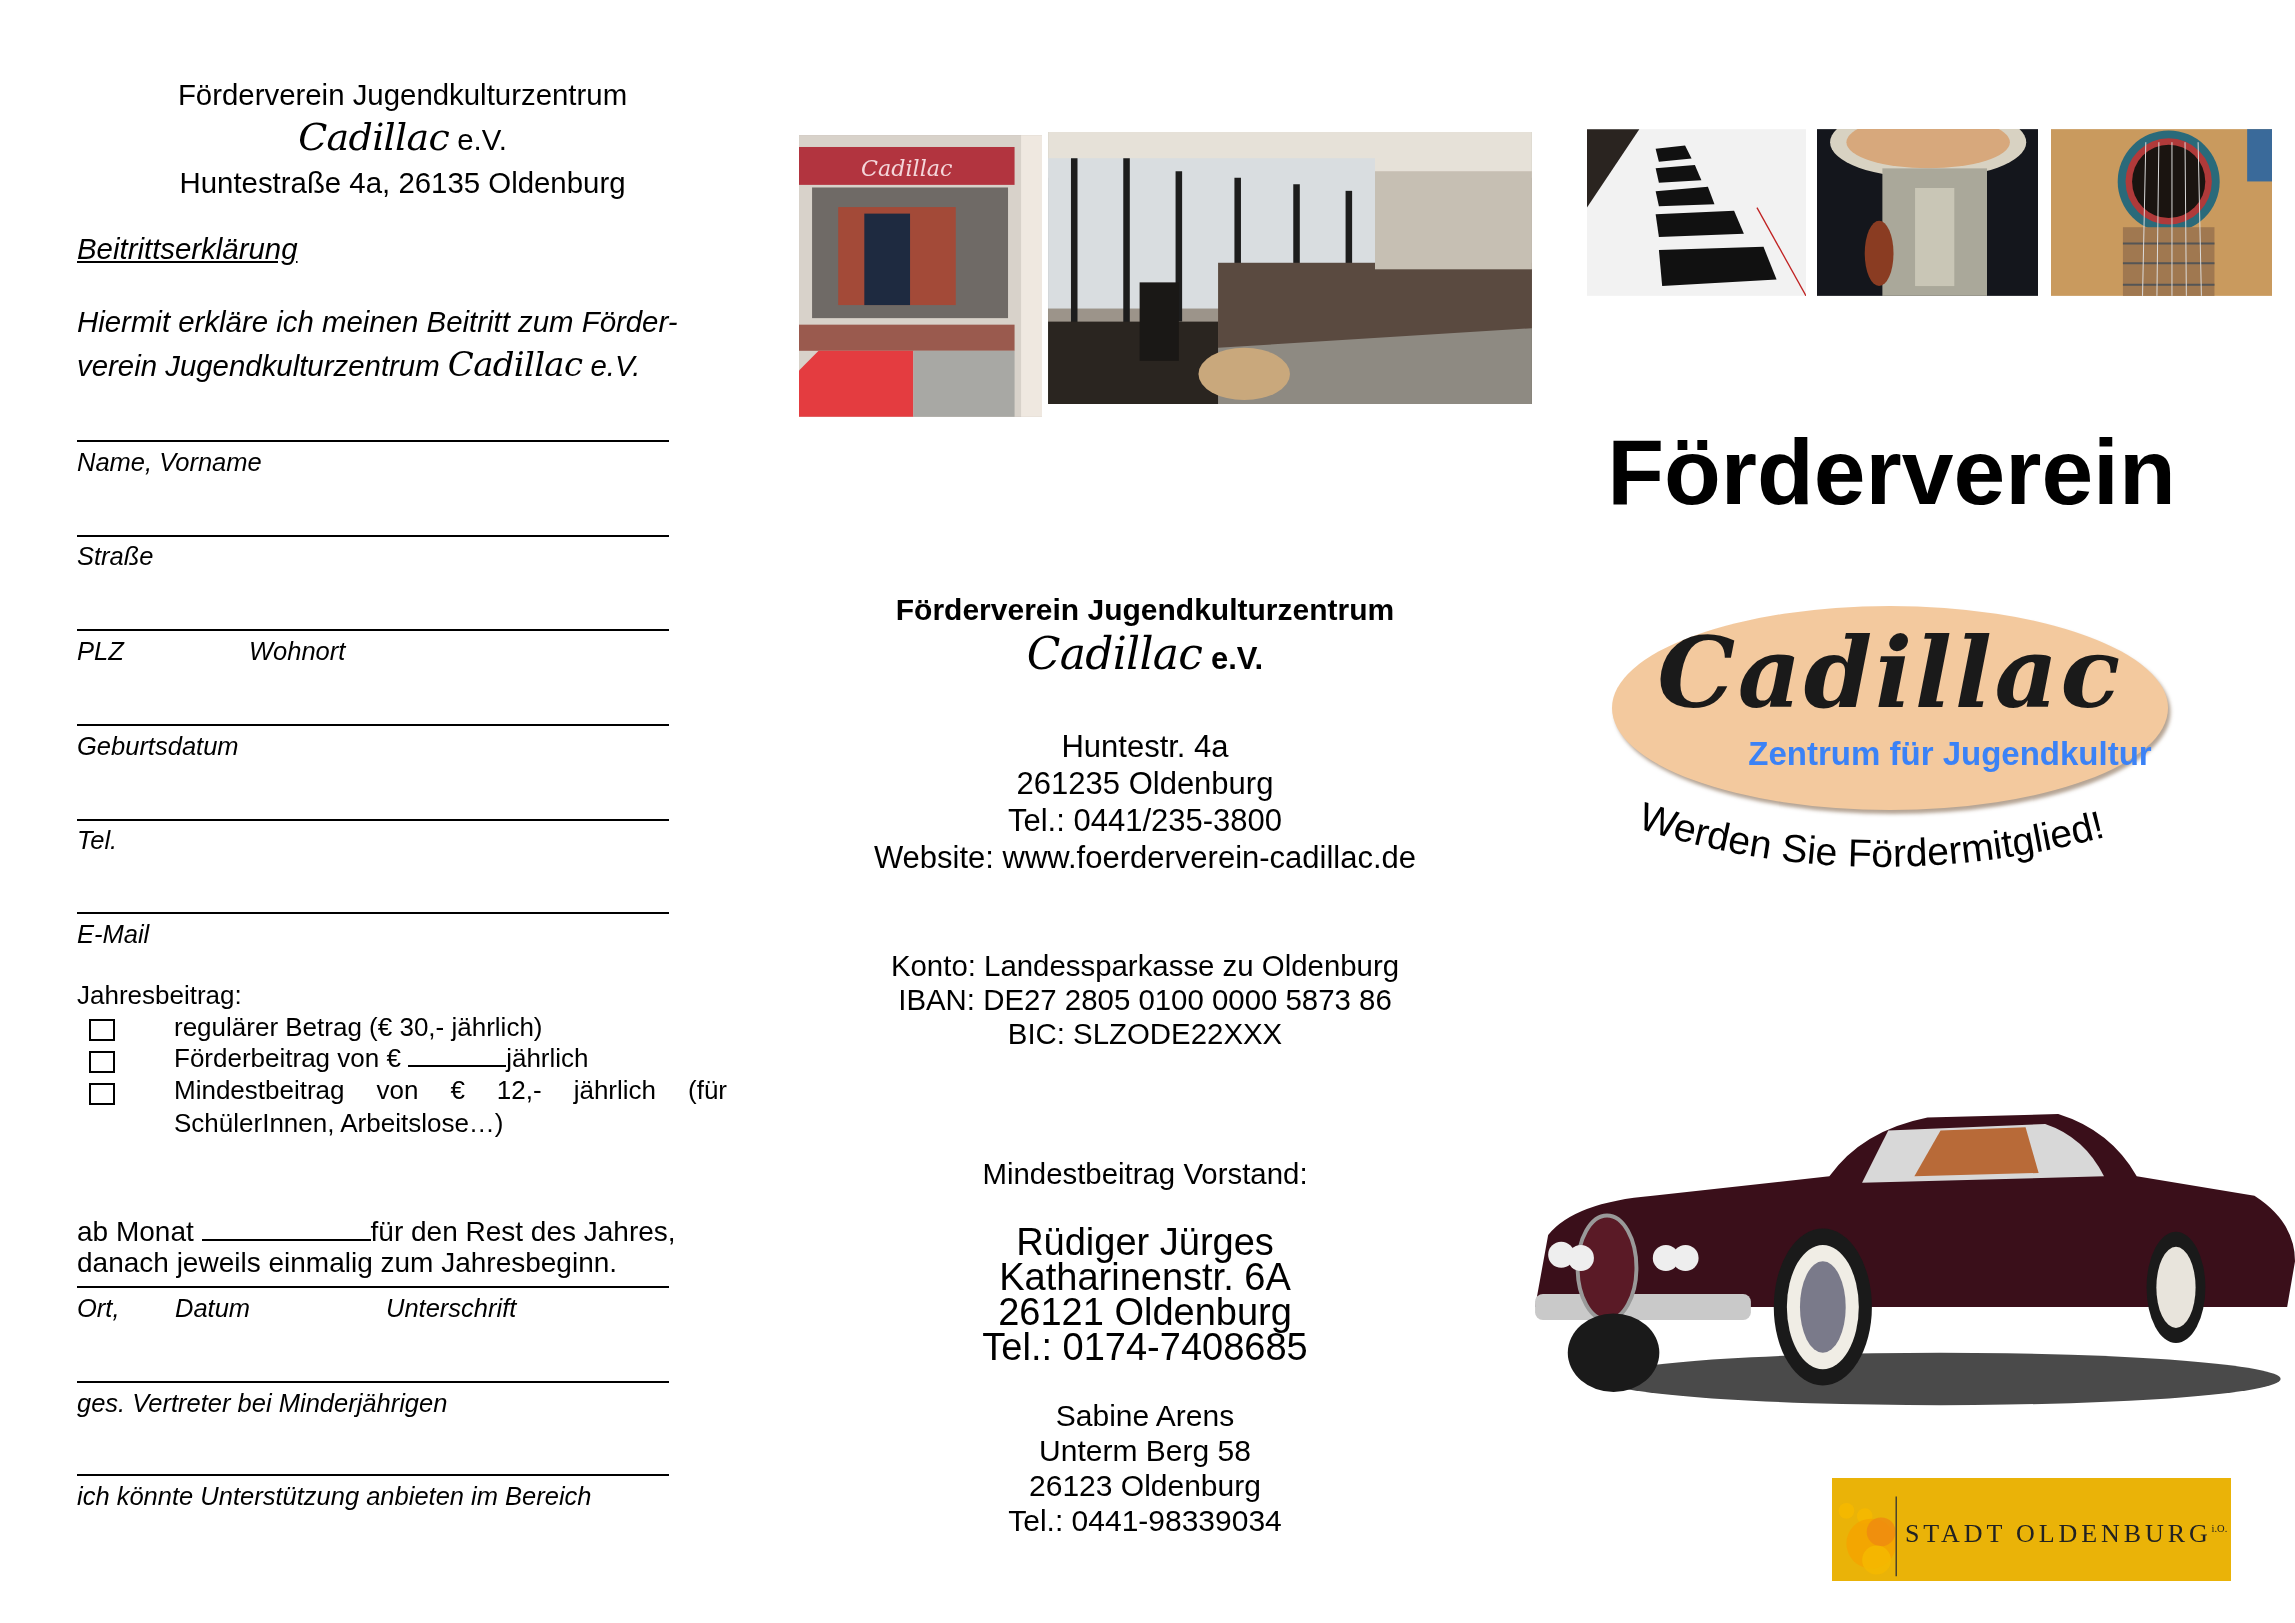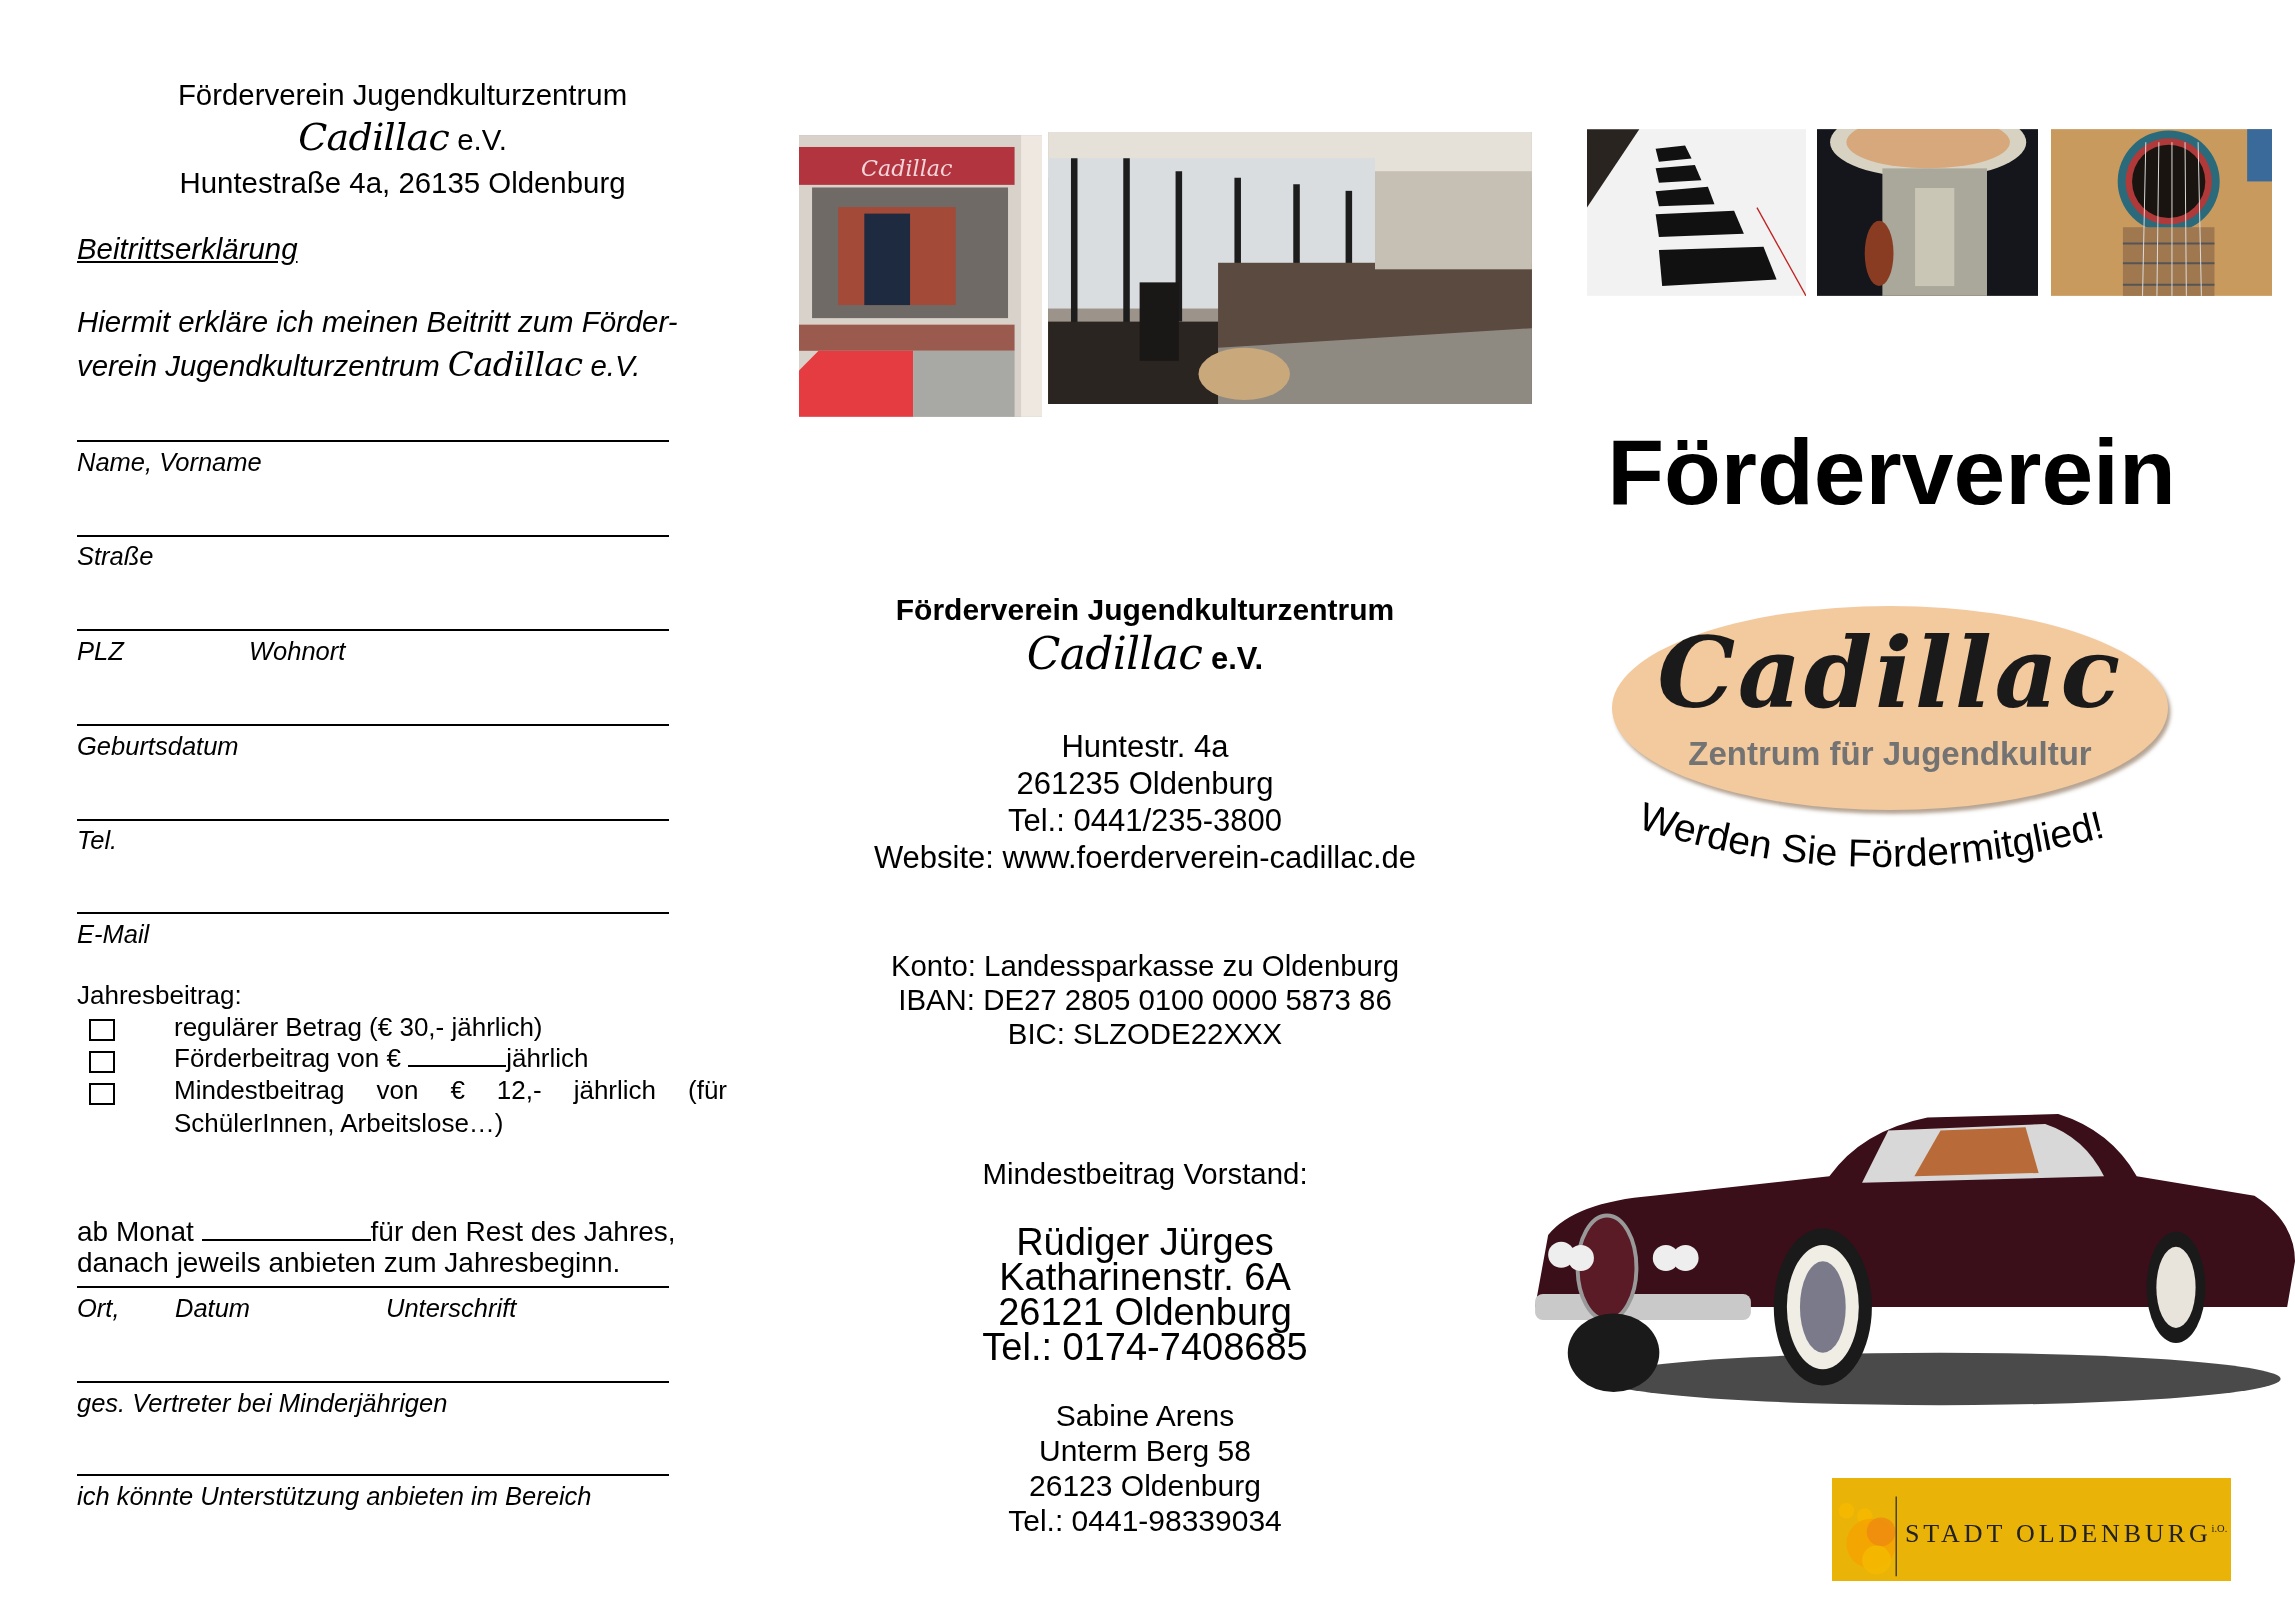--- a/index.html
+++ b/index.html
@@ -23,21 +23,21 @@
   .monat { left:77px; top:1216px; font-size:28px; line-height:31px; }
   
   .photo { overflow:hidden; }
   .mid-block { left:818px; width:654px; text-align:center; font-size:31px; line-height:37px; }
   .mid-title { font-weight:bold; font-size:30px; }
   .mid-block .script { font-size:44px; font-weight:normal; }
   
   .big-title { left:1597px; top:419px; width:589px; text-align:center; font-weight:bold; font-size:93px; }
   .logo-ellipse { left:1612px; top:606px; width:556px; height:204px; border-radius:50%; background:#f3c99e; box-shadow:2.6px 3.9px 3.9px rgba(120,90,60,0.55); }
   .logo-script { left:1612px; top:615px; width:556px; text-align:center; font-family:"DejaVu Serif", serif; font-style:italic; font-weight:bold; font-size:98px; color:#1a1a1a; letter-spacing:2.6px; }
-  .logo-sub { left:1612px; top:735px; width:556px; text-align:center; font-weight:bold; font-size:33px; color:#737373; }
+  .logo-sub { left:1672px; top:735px; width:556px; text-align:center; font-weight:bold; font-size:33px; color:#3b82f6; }
   .curved { left:1610px; top:795px; width:576px; height:111px; }
   .stadt { left:1832px; top:1478px; width:399px; height:103px; background:#eab308; }
 </style>
 </head>
 <body>
 
 <div class="abs left-head" style="top:73px;">
   <span class="l">Förderverein Jugendkulturzentrum</span>
   <span class="l"><span class="script">Cadillac</span><span> e.V.</span></span>
   <span class="l">Huntestraße 4a, 26135 Oldenburg</span>
@@ -84,21 +84,21 @@
 </div>
 
 <div class="abs" style="left:89px; top:1078px;">
   <div class="checkbox"></div>
 </div>
 <div class="abs fee-text justify" style="top:1074px;">Mindestbeitrag von € 12,- jährlich (für</div>
 <div class="abs fee-text" style="top:1107px;">SchülerInnen, Arbeitslose…)</div>
 
 <div class="abs monat">
   <div><span>ab Monat </span><span class="blank" style="width:169px;"></span><span>für den Rest des Jahres,</span></div>
-  <div>danach jeweils anbieten zum Jahresbeginn.</div>
+  <div>danach jeweils einmalig zum Jahresbeginn.</div>
 </div>
 
 <div class="abs form-line" style="top:1286px;"></div>
 <div class="abs form-label" style="top:1294px;">Ort,</div>
 <div class="abs form-label" style="top:1294px; left:175px;">Datum</div>
 <div class="abs form-label" style="top:1294px; left:386px;">Unterschrift</div>
 
 <div class="abs form-line" style="top:1381px;"></div>
 <div class="abs form-label" style="top:1389px;">ges. Vertreter bei Minderjährigen</div>
 

